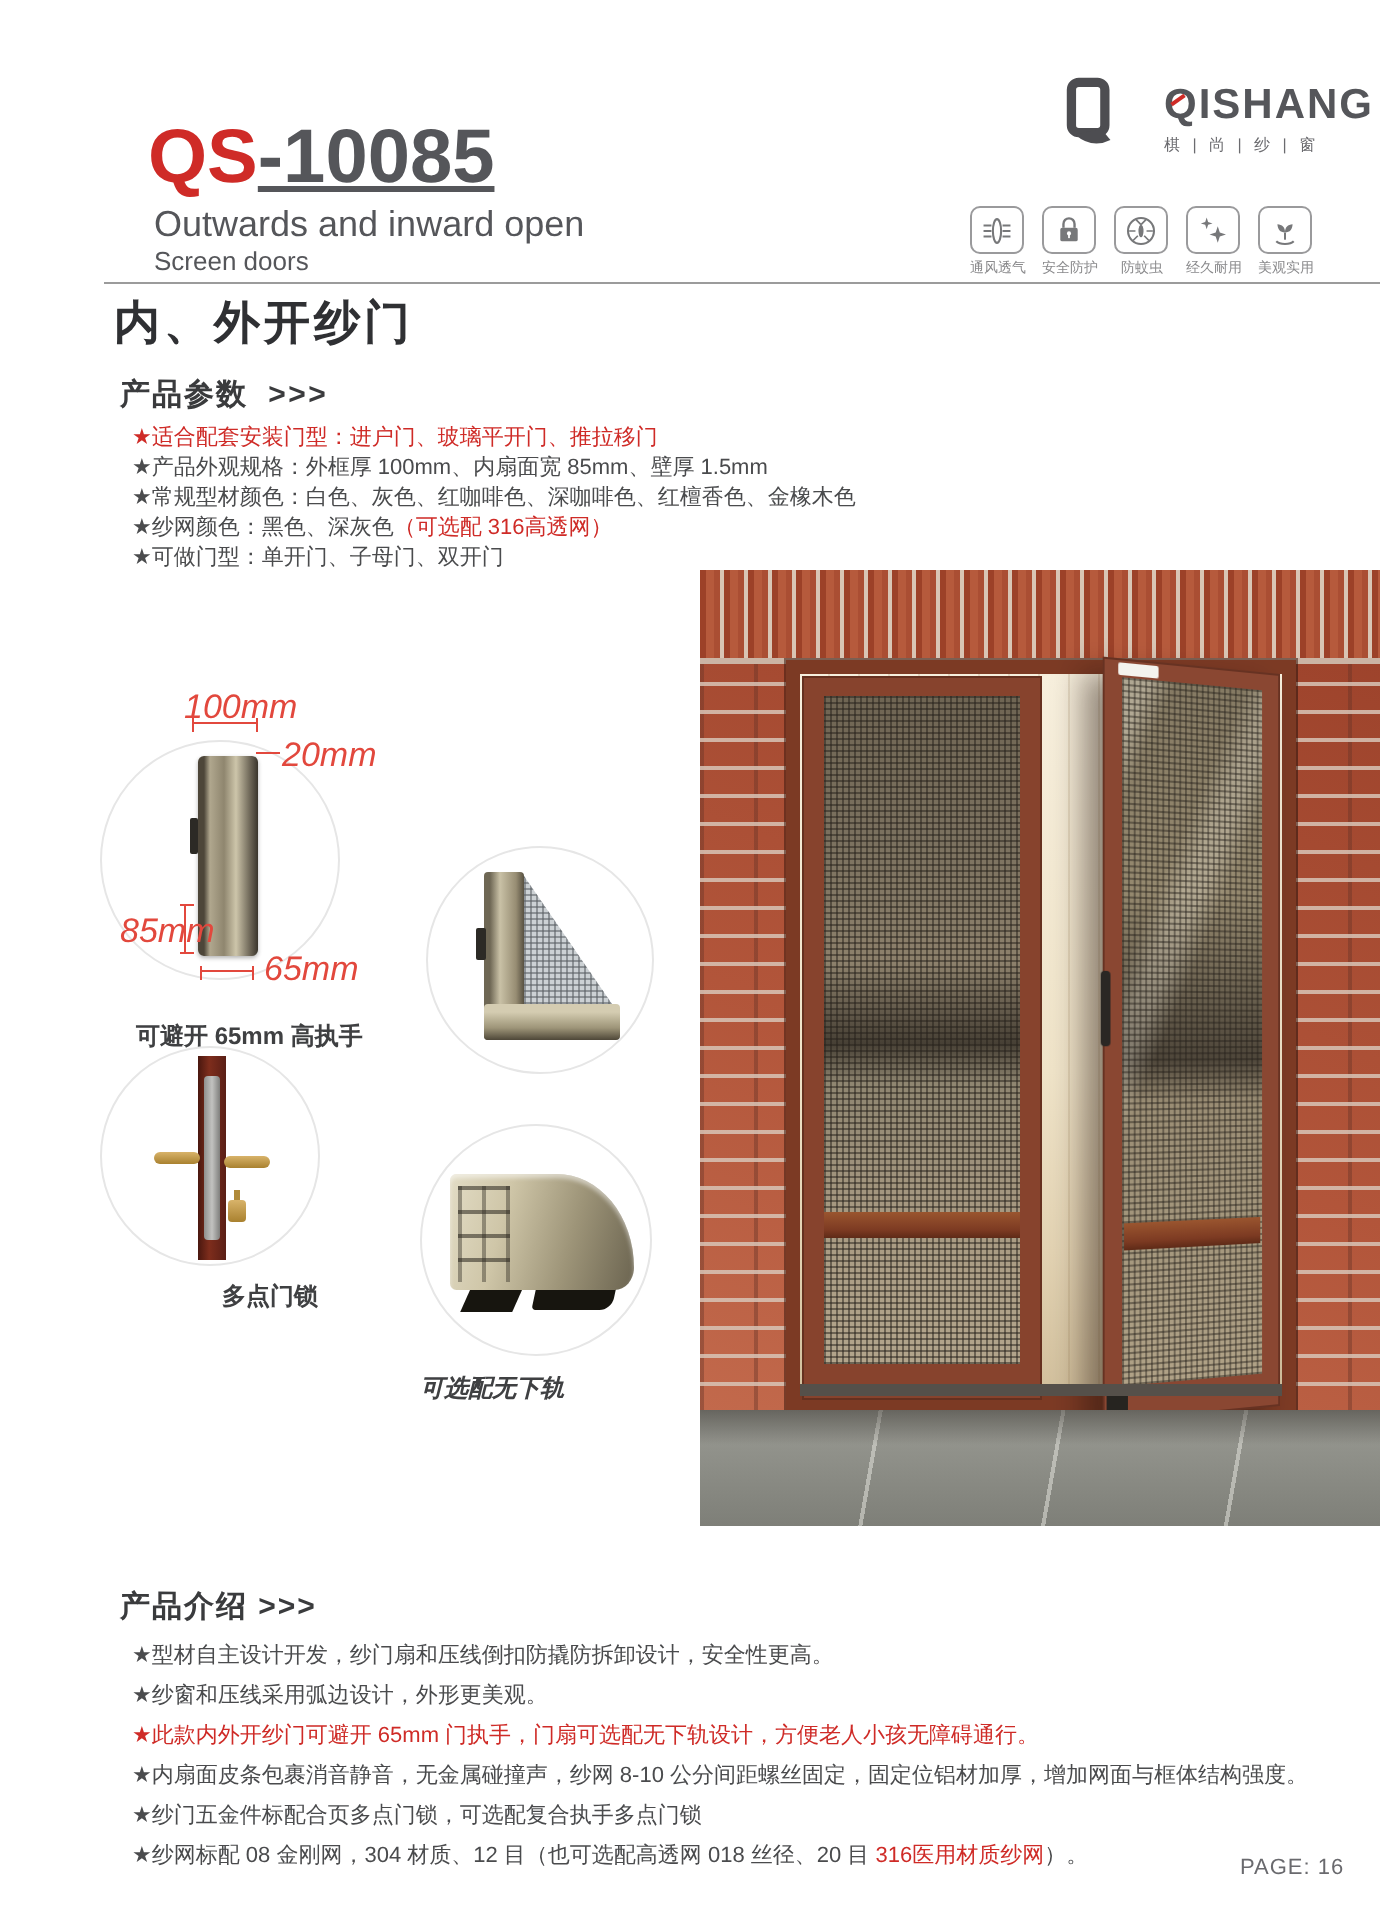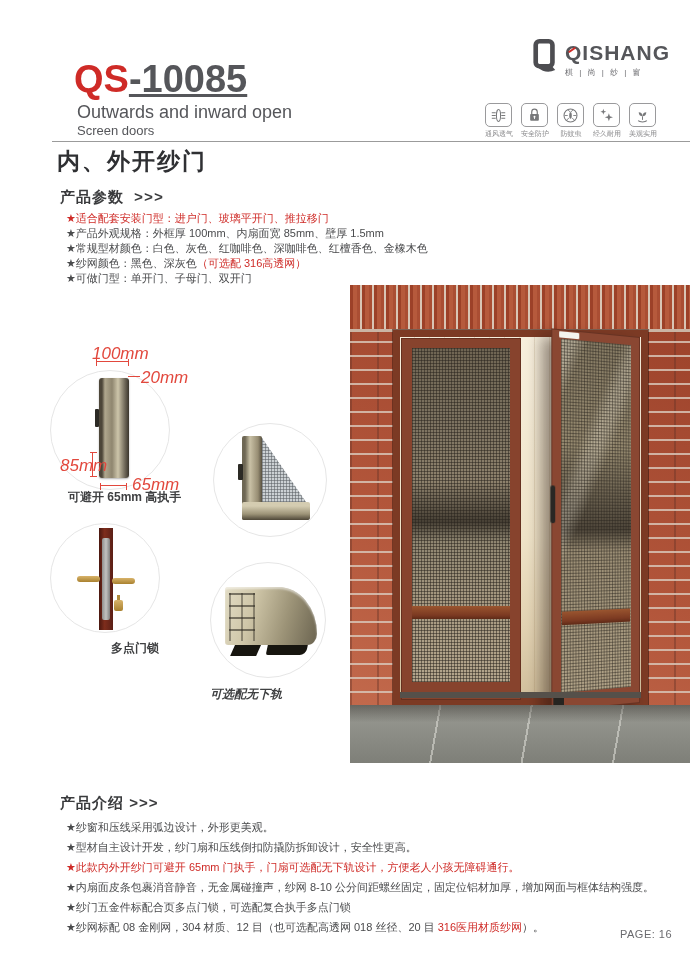--- a/index.html
+++ b/index.html
@@ -12,21 +12,21 @@
 
   
   .model{position:absolute;left:74px;top:58px;font-size:38px;font-weight:bold;letter-spacing:0;}
   .model .model-red{color:var(--red);}
   .model .model-gray{color:var(--gray);text-decoration:underline;}
   .sub1{position:absolute;left:77px;top:102px;font-size:18px;color:var(--gray);}
   .sub2{position:absolute;left:77px;top:123px;font-size:13px;color:var(--gray);}
   .rule{position:absolute;left:52px;top:141px;width:638px;height:1px;background:var(--line);}
   .cn-title{position:absolute;left:57px;top:146px;font-size:23px;font-weight:600;color:var(--ink-dark);letter-spacing:2px;}
 
-  .logo{position:absolute;left:532px;top:38px;display:flex;align-items:flex-start;gap:7px;}
+  .logo{position:absolute;left:532px;top:38px;display:flex;align-items:flex-start;gap:24px;}
   .logo-text{position:relative;padding-top:3px;}
   .brand{font-size:21px;font-weight:bold;color:var(--gray);letter-spacing:1px;}
   .q-accent{position:absolute;left:3px;top:11px;width:8px;height:2px;background:var(--red);transform:rotate(-35deg);}
   .brand-sub{font-size:8px;color:#6b6b6f;letter-spacing:2px;margin-top:2px;}
 
   .features{position:absolute;left:485px;top:103px;display:flex;gap:9px;}
   .feat{width:27px;text-align:center;}
   .feat-box{width:27px;height:24px;border:1px solid #9a9a9c;border-radius:5px;display:flex;align-items:center;justify-content:center;background:#fff;}
   .feat-label{font-size:7px;color:#8a8a8c;margin-top:2px;white-space:nowrap;transform:translateX(-2px);width:32px;}
 
@@ -39,21 +39,21 @@
   .intro-list{left:66px;top:820px;gap:5px;width:628px;}
   .bullets .red{color:var(--red);}
 
   
   .circle{position:absolute;border:1px solid #e6e6e6;border-radius:50%;background:#fff;overflow:hidden;}
   .c1{left:50px;top:370px;width:120px;height:120px;}
   .c2{left:50px;top:523px;width:110px;height:110px;}
   .c3{left:213px;top:423px;width:114px;height:114px;}
   .c4{left:210px;top:562px;width:116px;height:116px;}
   .diag-caption{position:absolute;font-size:12px;font-weight:600;color:#3f4042;white-space:nowrap;}
-  .cap1{left:68px;top:489px;text-align:center;}
+  .cap1{left:68px;top:510px;text-align:center;}
   .cap2{left:111px;top:640px;}
   .cap3{left:210px;top:686px;font-style:italic;}
   .dim{position:absolute;font-size:17px;color:var(--dim-red);white-space:nowrap;font-style:italic;}
   .mline{position:absolute;border-top:1px solid var(--dim-red);}
   .mline::before,.mline::after{content:"";position:absolute;top:-3px;width:1px;height:7px;background:var(--dim-red);}
   .mline::before{left:0;} .mline::after{right:0;}
   .vline{position:absolute;border-left:1px solid var(--dim-red);}
   .vline::before,.vline::after{content:"";position:absolute;left:-3px;width:7px;height:1px;background:var(--dim-red);}
   .vline::before{top:0;} .vline::after{bottom:0;}
   .sline{position:absolute;border-top:1px solid var(--dim-red);}
@@ -287,22 +287,22 @@
           <div class="door-foot"></div>
         </div>
       </div>
       <div class="sill"></div>
     </div>
     <div class="floor"></div>
   </figure>
 
   <h2 class="sec-h intro-h">产品介绍 &gt;&gt;&gt;</h2>
   <div class="bullets intro-list">
+      <div><span>★型材自主设计开发，纱门扇和压线倒扣防撬防拆卸设计，安全性更高。</span></div>
       <div><span>★纱窗和压线采用弧边设计，外形更美观。</span></div>
-      <div><span>★型材自主设计开发，纱门扇和压线倒扣防撬防拆卸设计，安全性更高。</span></div>
       <div><span class="red">★此款内外开纱门可避开 65mm 门执手，门扇可选配无下轨设计，方便老人小孩无障碍通行。</span></div>
       <div><span>★内扇面皮条包裹消音静音，无金属碰撞声，纱网 8-10 公分间距螺丝固定，固定位铝材加厚，增加网面与框体结构强度。</span></div>
       <div><span>★纱门五金件标配合页多点门锁，可选配复合执手多点门锁</span></div>
       <div><span>★纱网标配 08 金刚网，304 材质、12 目（也可选配高透网 018 丝径、20 目 </span><span class="red">316医用材质纱网</span><span>）。</span></div>
     </div>
 
   <div class="page-num">PAGE: 16</div>
 
 </div>
 

